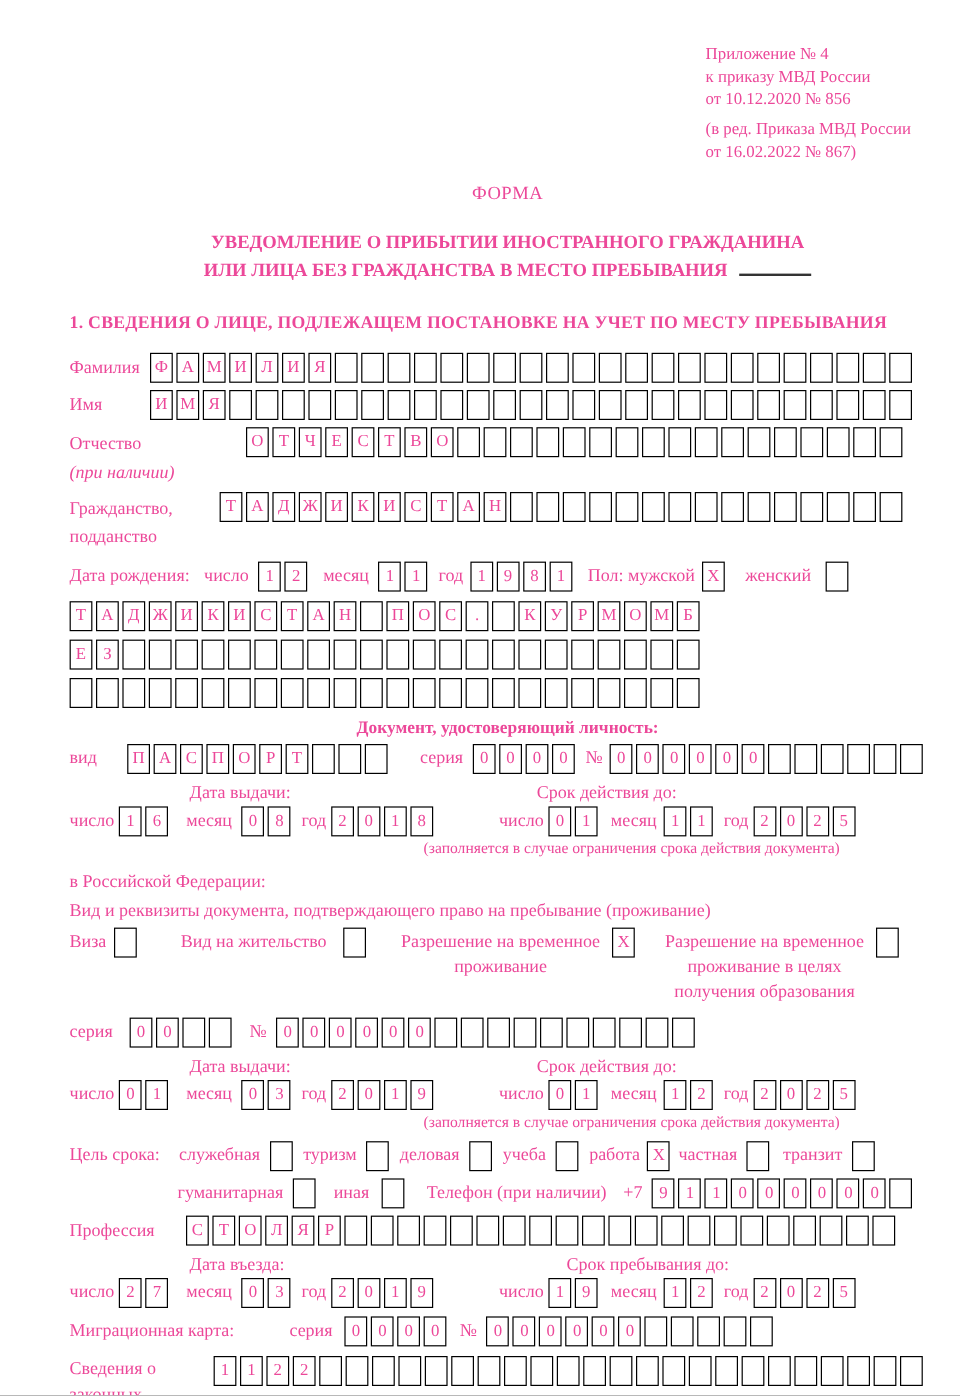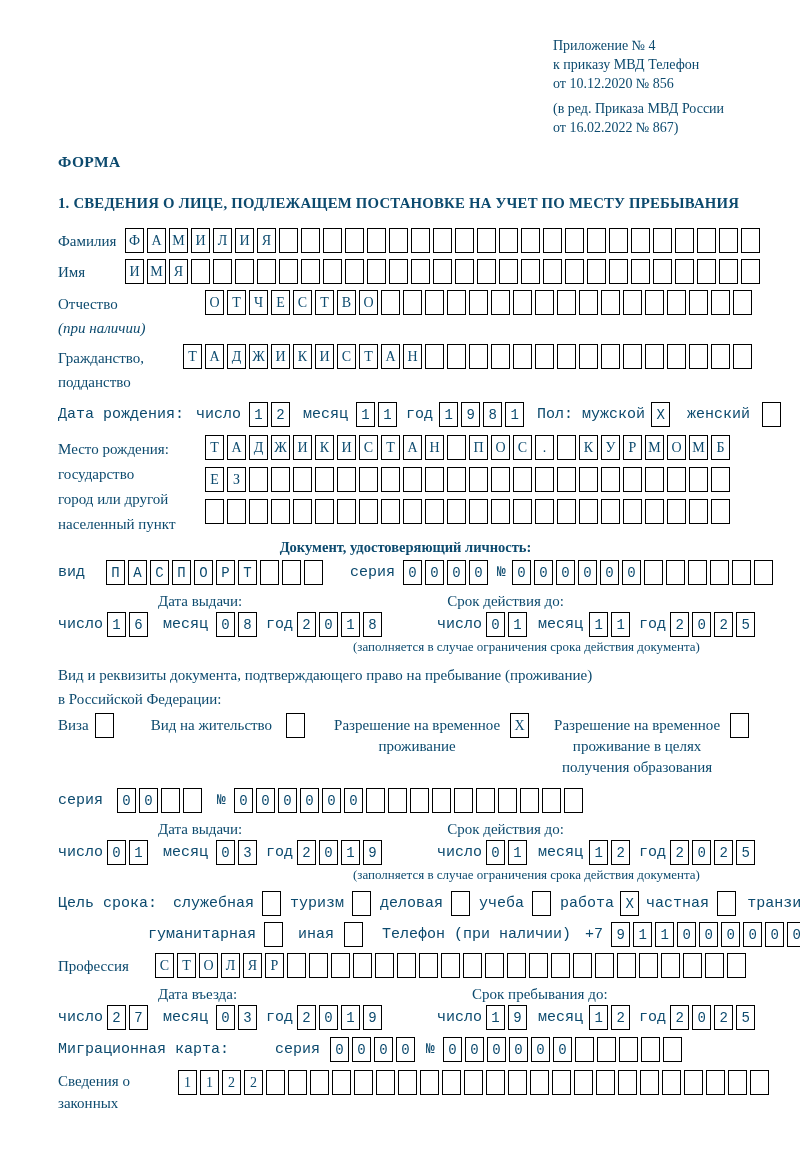--- a/index.html
+++ b/index.html
@@ -1,31 +1,31 @@
 <!DOCTYPE html>
 <html><head>
 <meta charset="utf-8">
 <style>
   * { margin:0; padding:0; box-sizing:border-box; }
   html,body { background:#888; }
   .page {
     position:relative; width:800px; height:1163px; margin:0 auto;
-    background:#fff; color:#0c4a6e;
+    background:#fff; color:#ec4899;
     font-family:"Liberation Serif","DejaVu Serif",serif;
-    font-size:15px; padding:36px 47px 10px 58px; overflow:hidden;
+    font-size:15px; padding:36px 12px 10px 58px; overflow:hidden;
   }
   .hdr-note { width:200px; margin-left:auto; font-size:14px; line-height:19px; }
   .hdr-note .grp2 { margin-top:6px; }
-  .forma { text-align:left; font-weight:bold; font-size:15.5px; margin-top:16px; letter-spacing:.4px; }
+  .forma { text-align:center; font-weight:normal; font-size:15.5px; margin-top:16px; letter-spacing:.4px; }
   .title { text-align:center; font-weight:bold; font-size:15.5px; line-height:23px; margin-top:20px; }
   .blank-ul { display:inline-block; width:60px; height:15px; border-bottom:2px solid #333; margin-left:10px; }
   .sec-head { font-weight:bold; font-size:14.8px; margin-top:24px; letter-spacing:.2px; }
 
   .row { display:flex; align-items:flex-start; margin-top:6px; }
-  .rowc { display:flex; align-items:flex-end; margin-top:6px;font-family:Liberation Mono, monospace; }
+  .rowc { display:flex; align-items:flex-end; margin-top:6px; }
   .cells { display:flex; flex:none; }
   .cell {
     flex:none; width:19px; height:25px; border:1.6px solid #000; margin-right:3px;
     display:flex; align-items:center; justify-content:center;
     font-size:14px; line-height:1;
   }
   .lbl { flex:none; padding-top:4px; line-height:19px; }
   .lbl2 { flex:none; line-height:25px; }
   .center-head { text-align:center; font-weight:bold; font-size:14.5px; margin-top:8px; }
   .heads { display:flex; margin-top:8px;align-items:flex-end; }
@@ -33,28 +33,34 @@
   .opt-multiline { text-align:center; line-height:21px; padding-top:2px; }
   .stack-rows .cells { margin-bottom:7px; }
 </style>
 </head>
 <body>
 
 <div class="page">
 
   <div class="hdr-note">
     <div>Приложение № 4</div>
-    <div>к приказу МВД Телефон</div>
+    <div>к приказу МВД России</div>
     <div>от 10.12.2020 № 856</div>
     <div class="grp2">(в ред. Приказа МВД России</div>
     <div>от 16.02.2022 № 867)</div>
   </div>
 
   <div class="forma">ФОРМА</div>
 
+  <div class="title">
+    <div>УВЕДОМЛЕНИЕ О ПРИБЫТИИ ИНОСТРАННОГО ГРАЖДАНИНА</div>
+    <div>
+      <span>ИЛИ ЛИЦА БЕЗ ГРАЖДАНСТВА В МЕСТО ПРЕБЫВАНИЯ</span><span class="blank-ul"></span>
+    </div>
+  </div>
 
   <div class="sec-head">1. СВЕДЕНИЯ О ЛИЦЕ, ПОДЛЕЖАЩЕМ ПОСТАНОВКЕ НА УЧЕТ ПО МЕСТУ ПРЕБЫВАНИЯ</div>
 
   <div class="row" style="margin-top:16px;">
     <span class="lbl" style="width:67px;">Фамилия</span>
     <span class="cells">
         <span class="cell">Ф</span>
         <span class="cell">А</span>
         <span class="cell">М</span>
         <span class="cell">И</span>
@@ -209,26 +215,20 @@
         <span class="cell">8</span>
         <span class="cell">1</span>
       </span>
     <span class="lbl2" style="margin-left:10px;">Пол: мужской</span>
     <span class="cell" style="margin-left:6px;">X</span>
     <span class="lbl2" style="margin-left:14px;">женский</span>
     <span class="cell" style="margin-left:12px;"></span>
   </div>
 
   <div class="row stack-rows" style="margin-top:8px;">
-    <span class="lbl" style="width:147px; line-height:25px; padding-top:2px;">
-      <span style="display:block;">Место рождения:</span>
-      <span style="display:block;">государство</span>
-      <span style="display:block;">город или другой</span>
-      <span style="display:block;">населенный пункт</span>
-    </span>
     <span>
       <span class="cells">
           <span class="cell">Т</span>
           <span class="cell">А</span>
           <span class="cell">Д</span>
           <span class="cell">Ж</span>
           <span class="cell">И</span>
           <span class="cell">К</span>
           <span class="cell">И</span>
           <span class="cell">С</span>
@@ -382,22 +382,22 @@
         <span class="cell">2</span>
         <span class="cell">0</span>
         <span class="cell">2</span>
         <span class="cell">5</span>
       </span>
   </div>
 
   <div class="noteline" style="margin-left:295px;">(заполняется в случае ограничения срока действия документа)</div>
 
   <div style="margin-top:8px; line-height:24px;">
+    <div>в Российской Федерации:</div>
     <div>Вид и реквизиты документа, подтверждающего право на пребывание (проживание)</div>
-    <div>в Российской Федерации:</div>
   </div>
 
   <div class="row" style="margin-top:2px;">
     <span class="lbl2">Виза</span>
     <span class="cell" style="margin-left:6px;"></span>
     <span class="lbl2" style="margin-left:34px;">Вид на жительство</span>
     <span class="cell" style="margin-left:14px;"></span>
     <span class="opt-multiline" style="margin-left:26px;">
       <span style="display:block;">Разрешение на временное</span>
       <span style="display:block;">проживание</span>

